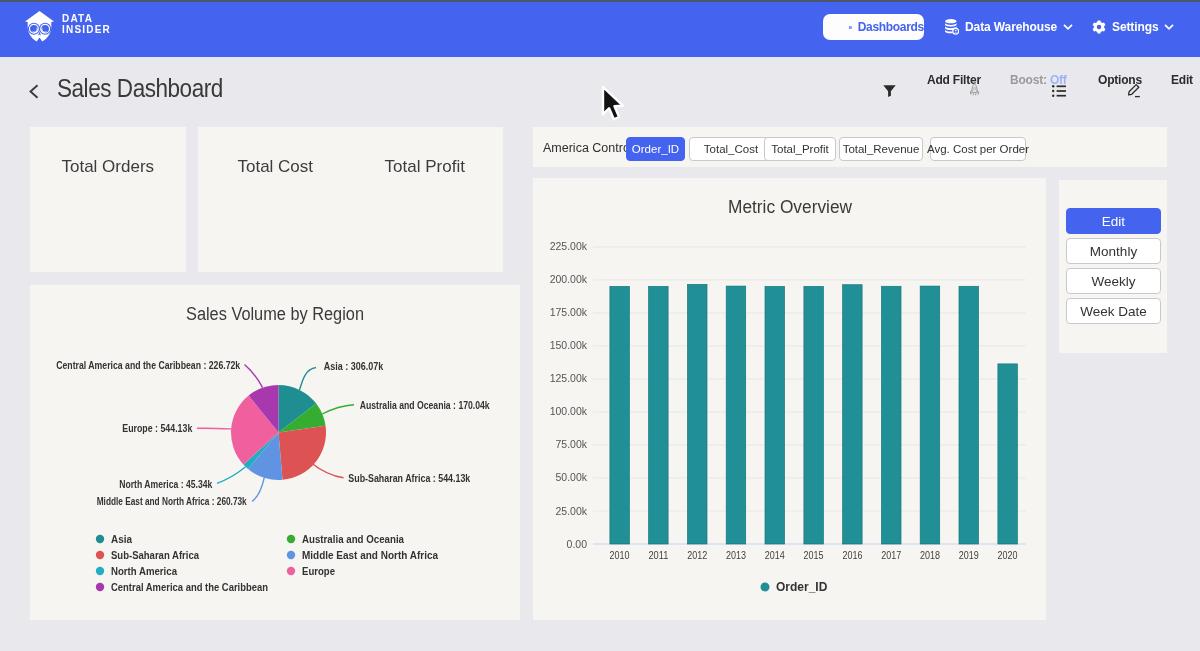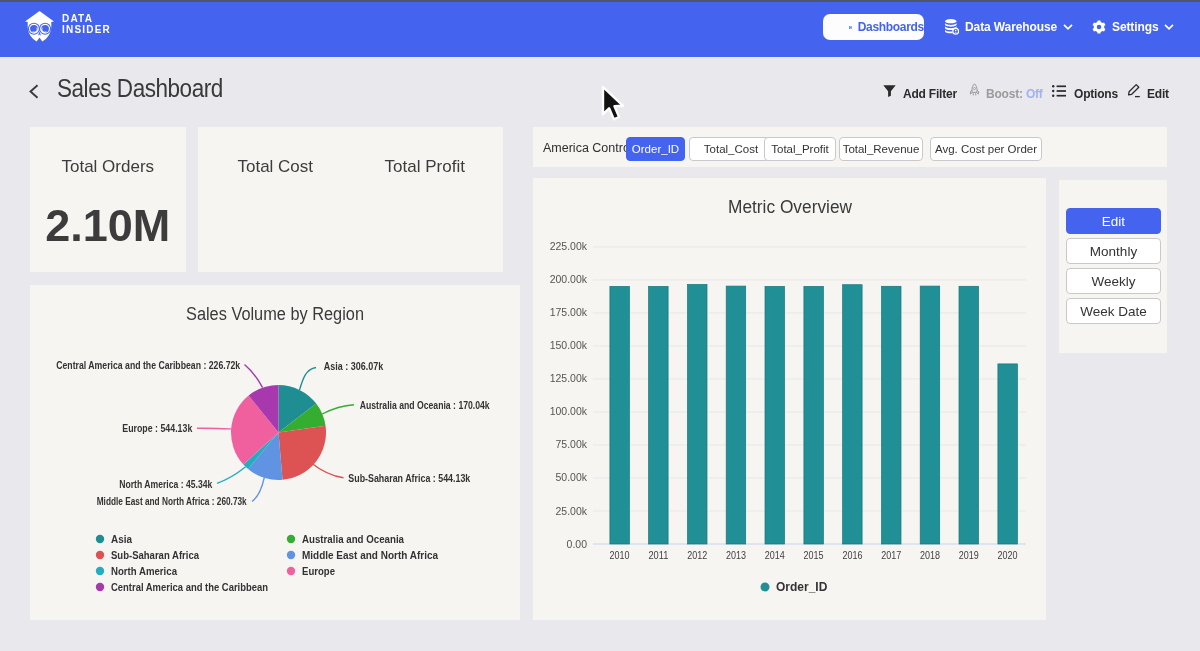--- a/index.html
+++ b/index.html
@@ -4,21 +4,21 @@
 <style>
 * { margin:0; padding:0; box-sizing:border-box; }
 html,body { width:1200px; height:651px; overflow:hidden; }
 body { font-family:"Liberation Sans", sans-serif; background:#e9e8ed; position:relative; }
 .abs { position:absolute; }
 .card { position:absolute; background:#f6f5f2; }
 .hdr { position:absolute; top:0; left:0; width:1200px; height:57px; background:#4463ee; }
 .hdr-top { position:absolute; top:0; left:0; width:1200px; height:1.5px; background:#4e5669; }
 .logo-text { position:absolute; left:62px; top:13px; color:#fff; font-size:10px; font-weight:bold; letter-spacing:1.2px; line-height:11px; }
 .hdr-item { position:absolute; display:flex; align-items:center; color:#fff; font-size:12px; font-weight:700; letter-spacing:-0.1px; white-space:nowrap; }
-.sub-item { position:absolute; top:86px; height:15px; display:flex; align-items:center; color:#2b2b2b; font-size:12px; font-weight:bold; letter-spacing:-0.2px; white-space:nowrap; }
+.sub-item { position:absolute; top:72px; height:15px; display:flex; align-items:center; color:#2b2b2b; font-size:12px; font-weight:bold; letter-spacing:-0.2px; white-space:nowrap;margin-left:24px; }
 .kpi { position:absolute; background:#f6f5f2; width:155.5px; height:145px; text-align:center; top:127px; }
 .kpi .t { position:absolute; top:30px; width:100%; font-size:17px; line-height:20px; color:#3c3c3c; }
 .kpi .v { position:absolute; top:74px; width:100%; font-size:45px; line-height:50px; font-weight:bold; color:#3c3c3c; }
 .mc-btn { height:24px; border:1px solid #c9c9c9; border-radius:4px; background:#fff; color:#333; font-size:11.5px; display:inline-flex; align-items:center; justify-content:center; position:absolute; top:137px; white-space:nowrap; }
 .dr-btn { position:absolute; left:1066px; width:95px; height:26px; border:1px solid #c9c9c9; border-radius:4px; background:#fff; color:#333; font-size:13.5px; display:flex; align-items:center; justify-content:center; }
 </style>
 </head>
 <body>
 
 <div class="hdr"></div>
@@ -93,21 +93,20 @@
 </svg>
 <div class="sub-item" style="left:1074px">Options</div>
 <svg class="abs" style="left:1127px;top:83px" width="14" height="15" viewBox="0 0 14 15">
   <path d="M9.2 1.6 L11.8 4.2 L4.7 11.3 L1.6 11.9 L2.1 8.7 Z" fill="none" stroke="#2b2b2b" stroke-width="1.3" stroke-linejoin="round"></path>
   <path d="M8 13.6 L12.8 13.6" stroke="#2b2b2b" stroke-width="1.3"></path>
 </svg>
 <div class="sub-item" style="left:1147px">Edit</div>
 
 <div class="kpi" style="left:30px">
     <div class="t">Total Orders</div>
-    <div class="v">2.10M</div>
   </div>
 <div class="kpi" style="left:197.5px">
     <div class="t">Total Cost</div>
   </div>
 <div class="kpi" style="left:347px">
     <div class="t">Total Profit</div>
   </div>
 
 <div class="card" style="left:30px;top:285px;width:490px;height:335px"></div>
 <svg class="abs" style="left:30px;top:285px" width="490" height="335" viewBox="0 0 490 335">
@@ -148,21 +147,21 @@
 <circle cx="70" cy="302" r="4.2" fill="#a838ae"></circle>
 <text x="81" y="306" font-size="11.5" font-weight="bold" fill="#333" textLength="157" lengthAdjust="spacingAndGlyphs">Central America and the Caribbean</text>
 </svg>
 
 <div class="card" style="left:533px;top:127px;width:634px;height:40px"></div>
 <div class="abs" style="left:543px;top:141px;font-size:12.5px;color:#2f2f2f">America Control</div>
 <div class="mc-btn" style="left:626px;width:59px;background:#4463ee;border-color:#4463ee;color:#fff">Order_ID</div>
 <div class="mc-btn" style="left:689px;width:84px">Total_Cost</div>
 <div class="mc-btn" style="left:764px;width:72px">Total_Profit</div>
 <div class="mc-btn" style="left:839px;width:84px">Total_Revenue</div>
-<div class="mc-btn" style="left:930px;width:112px">Avg. Cost per Order</div>
+<div class="mc-btn" style="left:930px;width:96px">Avg. Cost per Order</div>
 
 <div class="card" style="left:533px;top:178px;width:513px;height:442px"></div>
 <svg class="abs" style="left:533px;top:178px" width="513" height="442" viewBox="0 0 513 442">
 <text x="257" y="34.5" text-anchor="middle" font-size="17.5" fill="#3a3a3a" textLength="124" lengthAdjust="spacingAndGlyphs">Metric Overview</text>
 <line x1="60" y1="366.0" x2="493" y2="366.0" stroke="#c9d2ee" stroke-width="1.2"></line>
 <text x="54" y="369.5" text-anchor="end" font-size="10.5" fill="#555">0.00</text>
 <line x1="60" y1="333.0" x2="493" y2="333.0" stroke="#eaeae8" stroke-width="1.2"></line>
 <text x="54" y="336.5" text-anchor="end" font-size="10.5" fill="#555">25.00k</text>
 <line x1="60" y1="299.9" x2="493" y2="299.9" stroke="#eaeae8" stroke-width="1.2"></line>
 <text x="54" y="303.4" text-anchor="end" font-size="10.5" fill="#555">50.00k</text>

